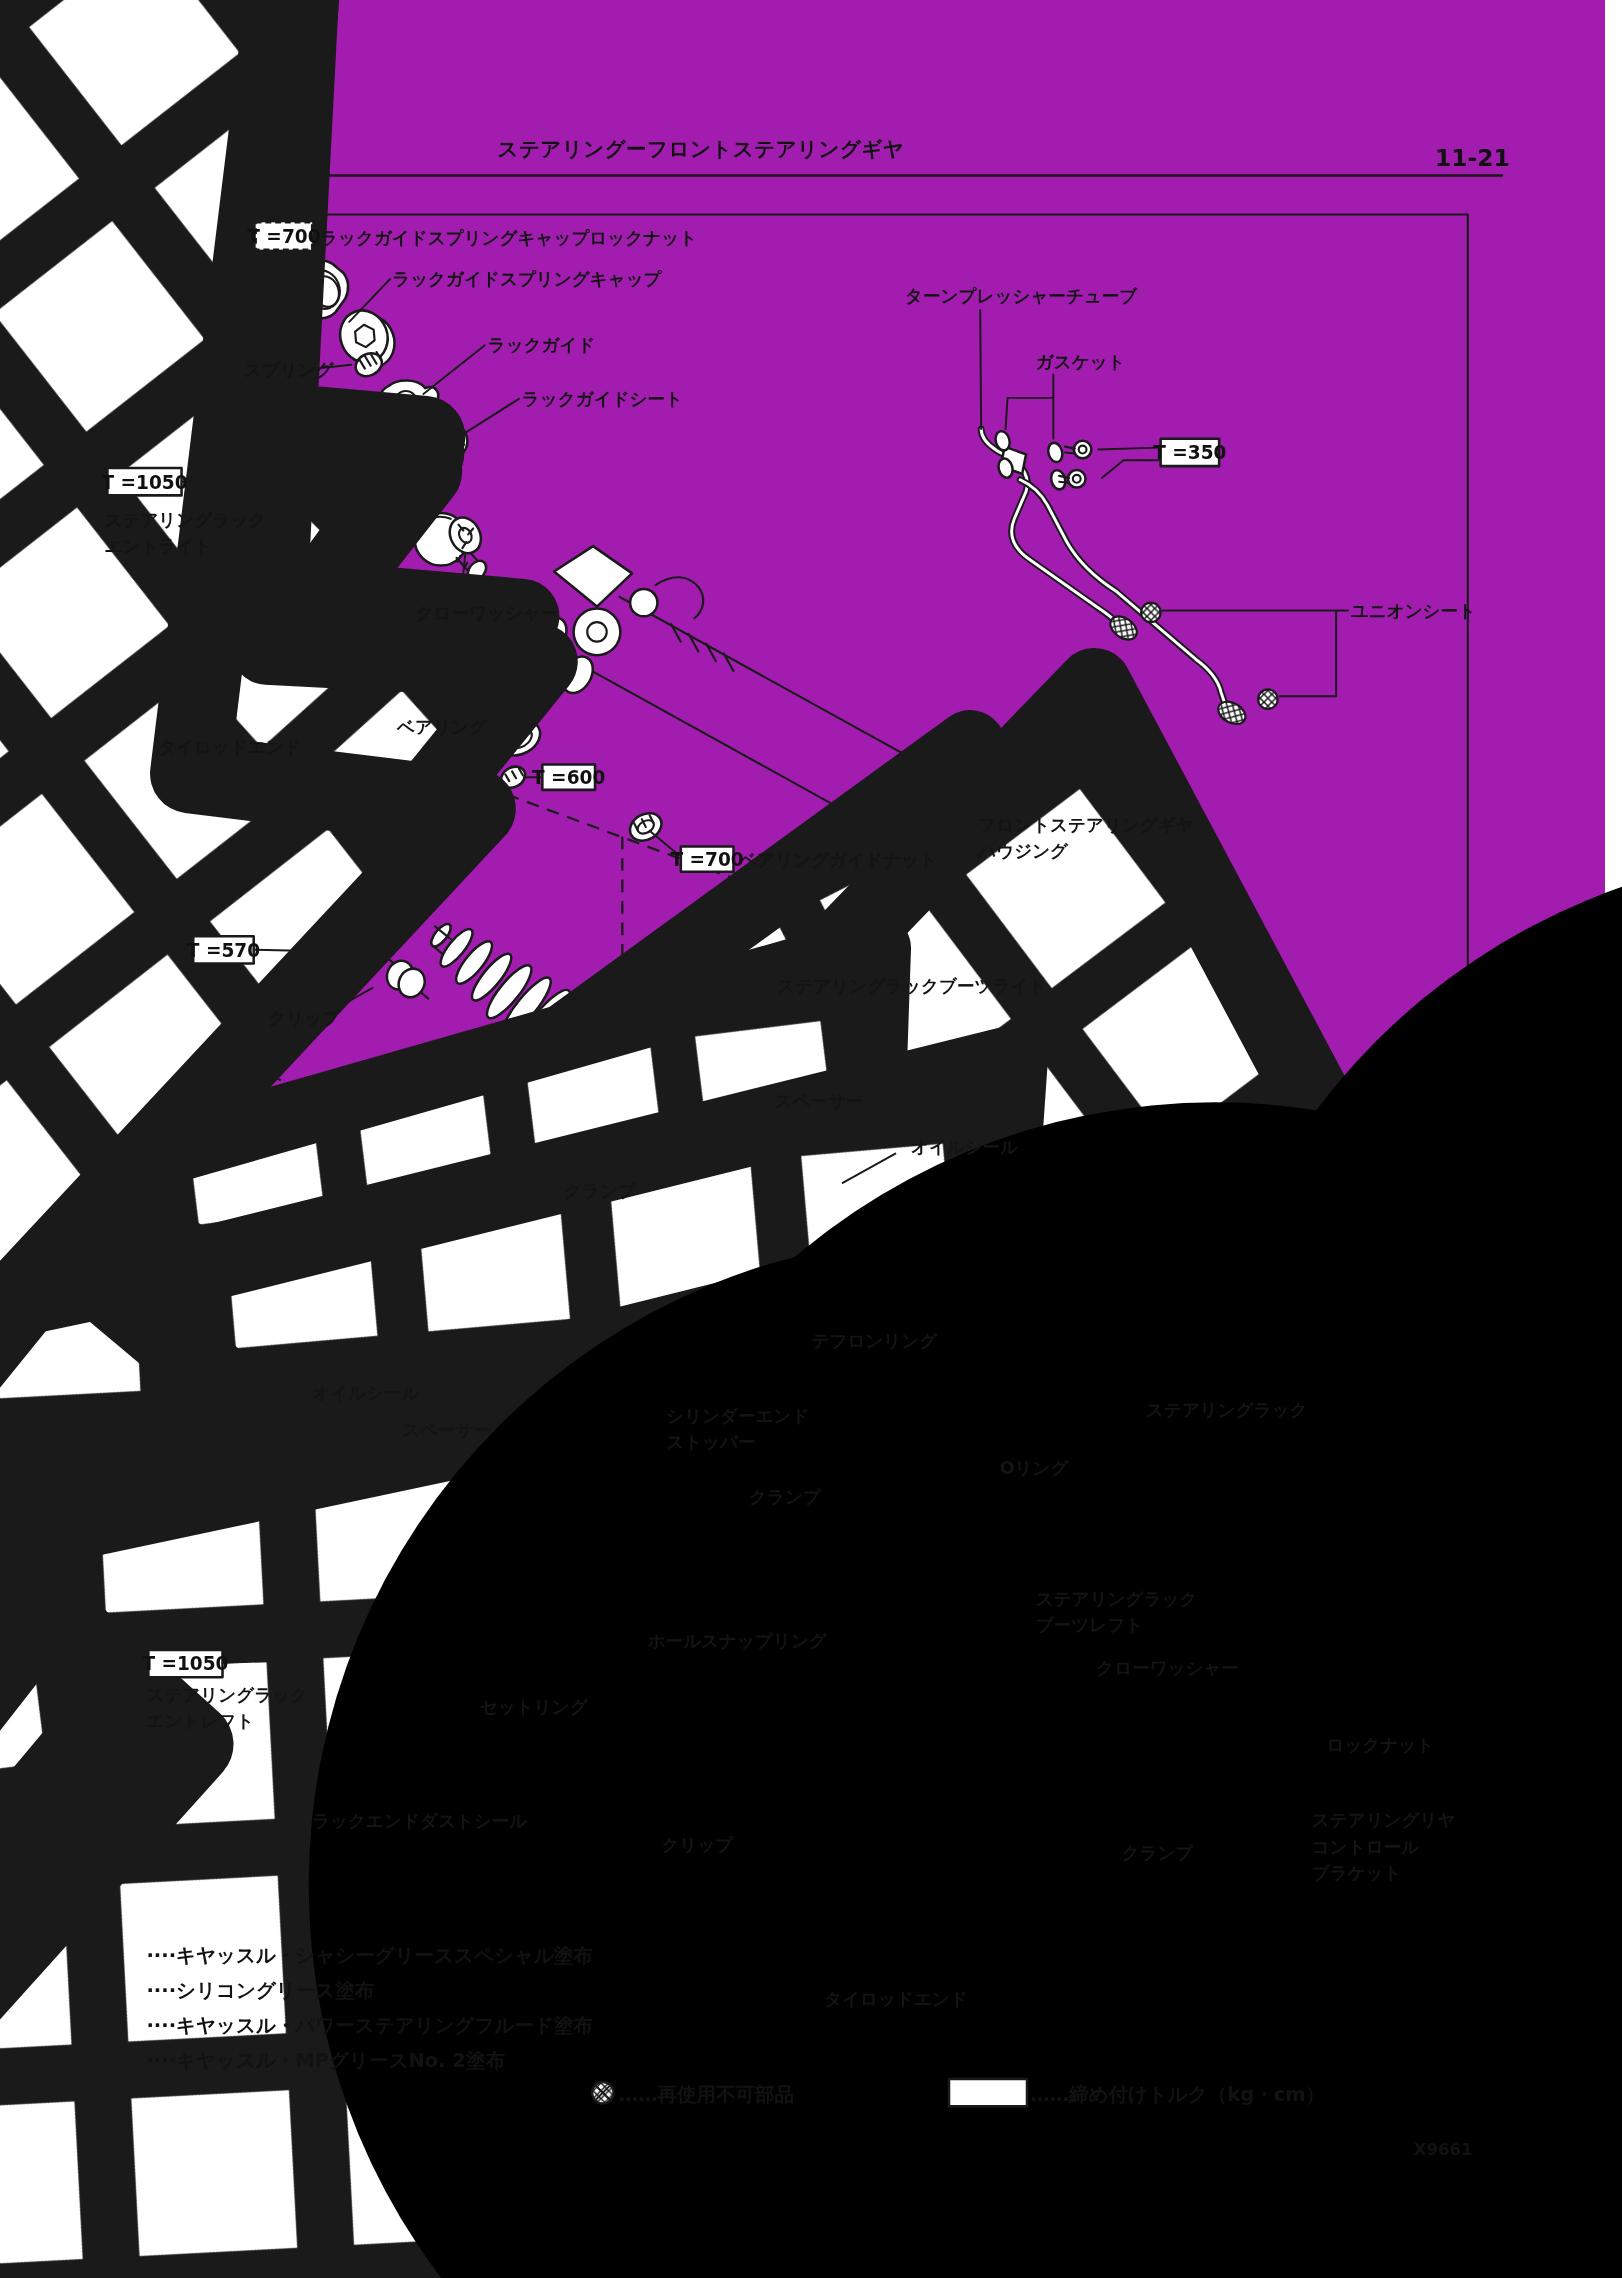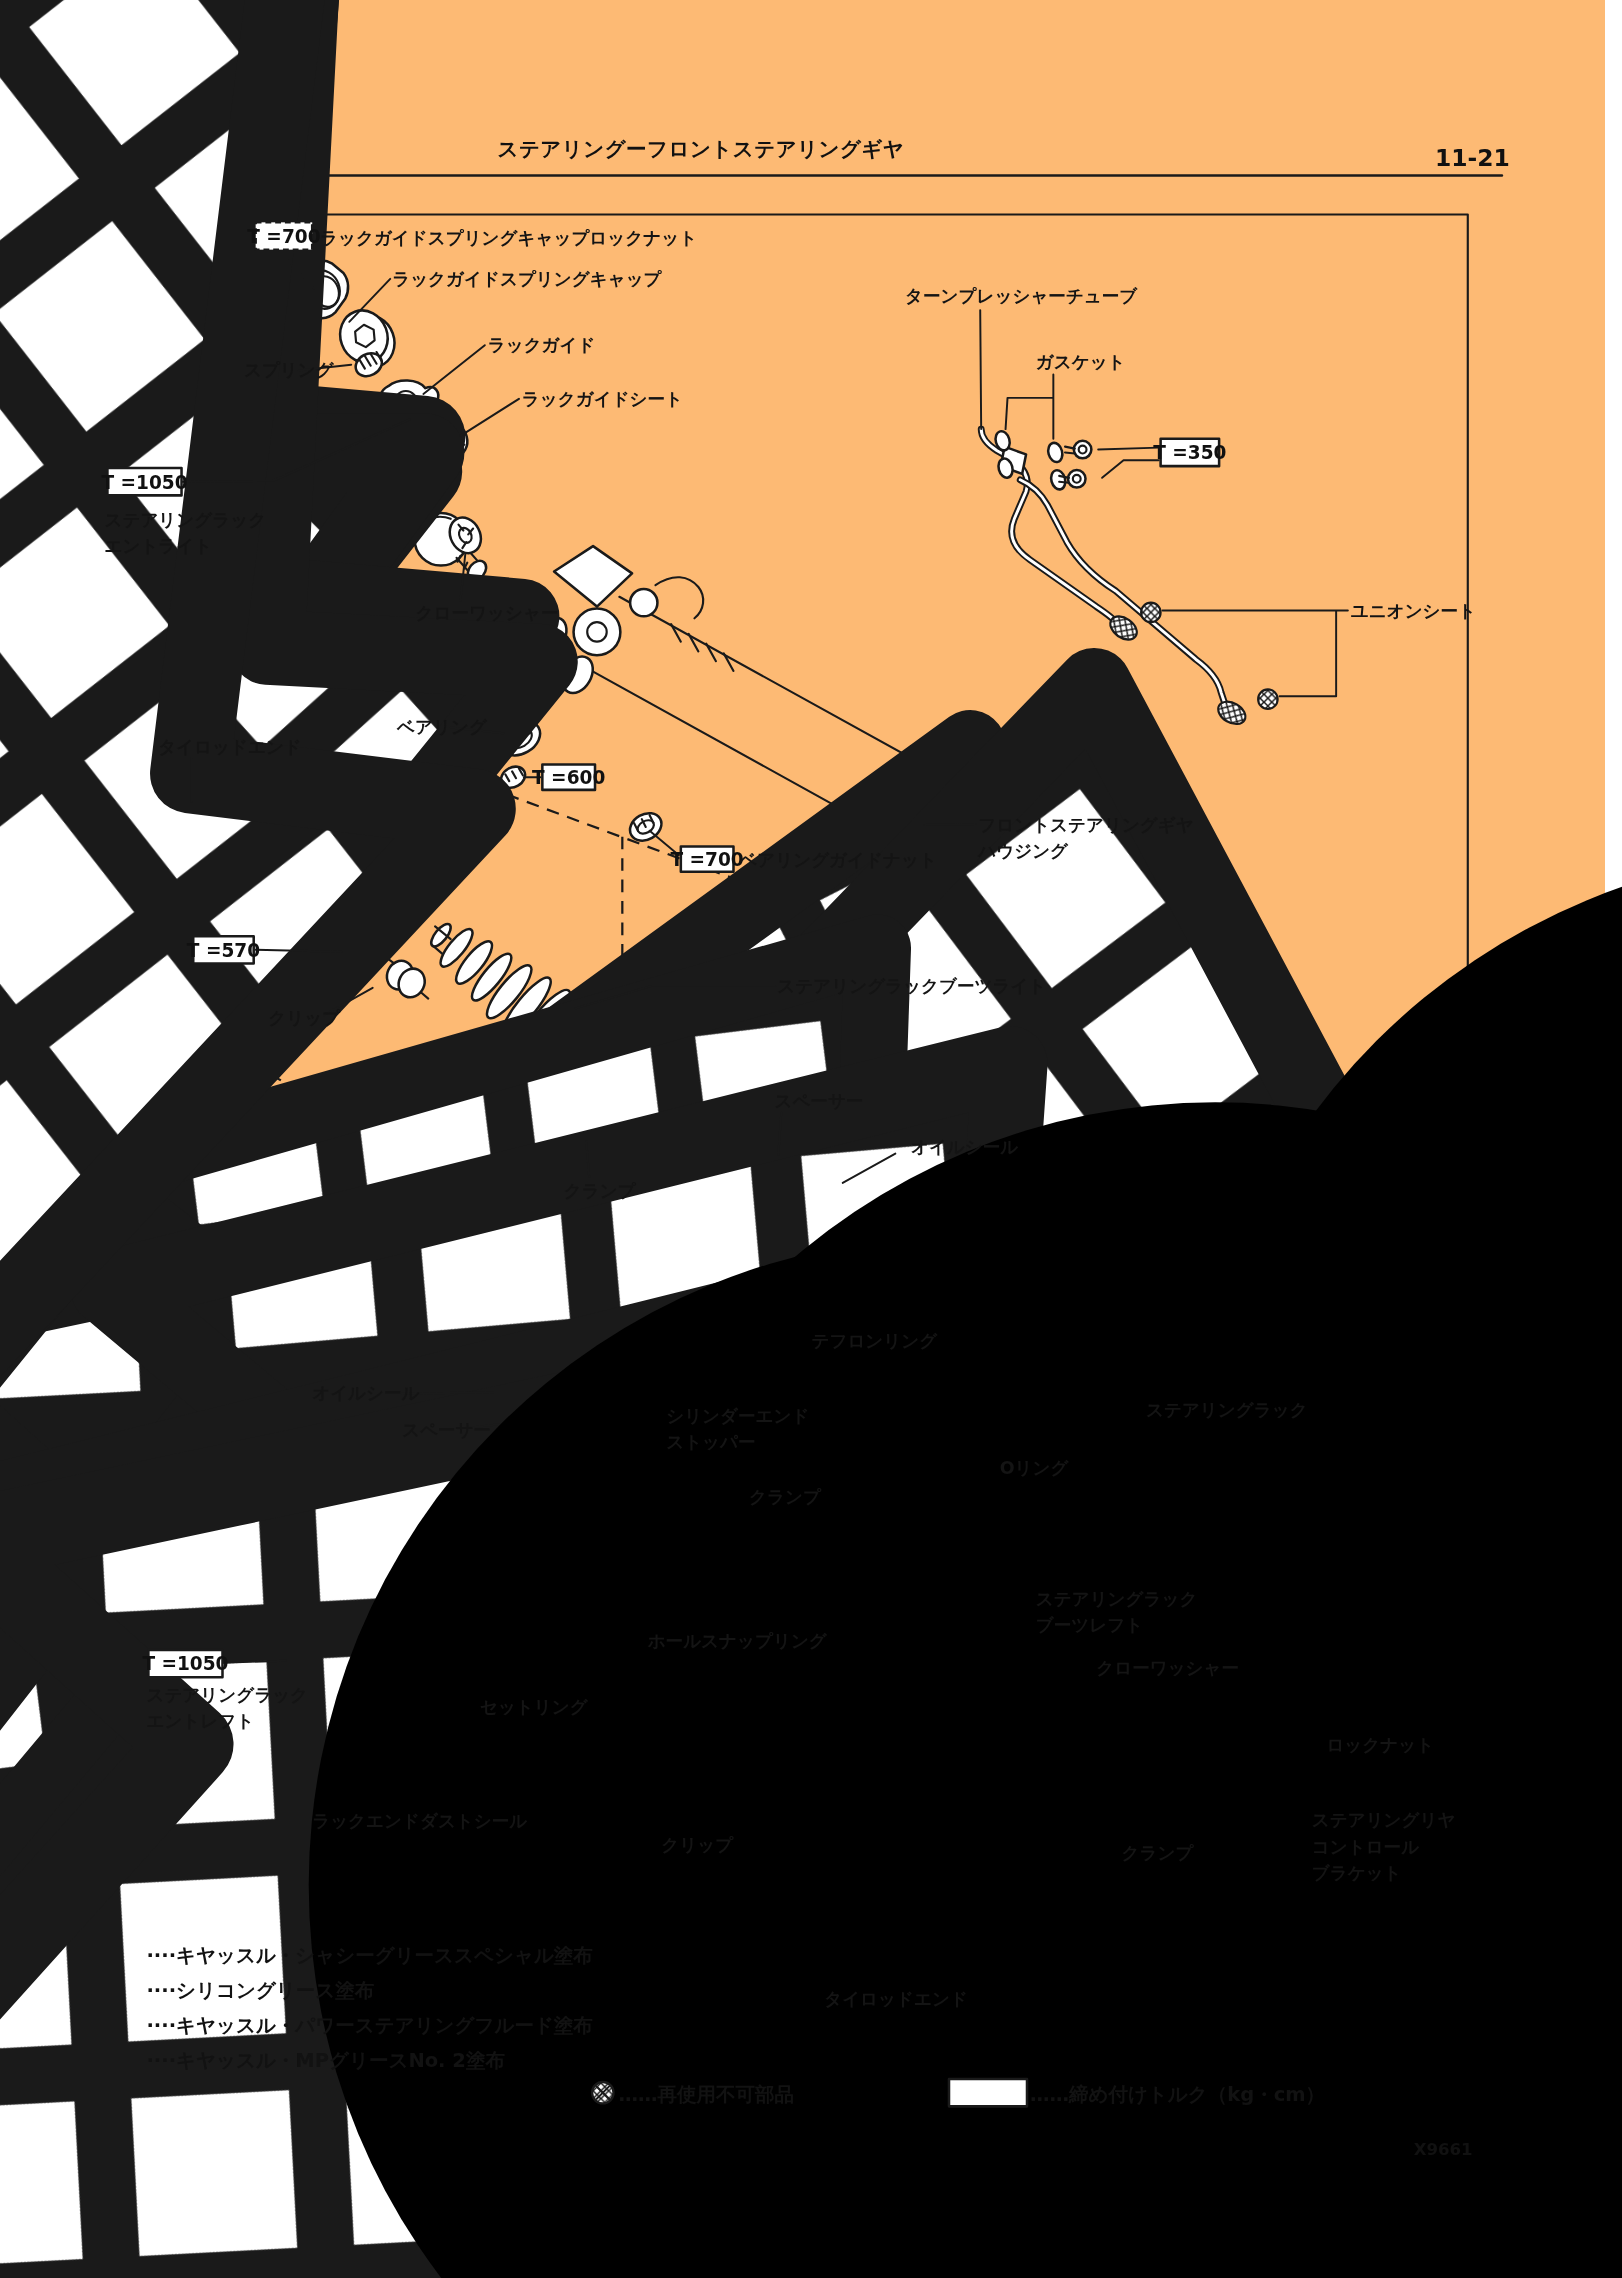--- a/index.html
+++ b/index.html
@@ -1,16 +1,16 @@
 <!DOCTYPE html>
 <html><head>
 <meta charset="utf-8">
 <style>
   html,body{margin:0;padding:0;background:#ffffff;}
-  .page{width:1605px;height:2278px;position:relative;background:#fdba74;}
+  .page{width:1605px;height:2278px;position:relative;background:#a21caf;}
   svg{display:block;}
   svg *{vector-effect:none;}
   .ln{stroke:#1a1a1a;stroke-width:2.6;fill:none;stroke-linecap:round;stroke-linejoin:round;}
   .ld{stroke:#1a1a1a;stroke-width:2;fill:none;stroke-linecap:round;stroke-linejoin:round;}
   .dash{stroke:#1a1a1a;stroke-width:2.3;fill:none;stroke-dasharray:13 9;stroke-linejoin:round;}
   .part{stroke:#1a1a1a;stroke-width:2.6;fill:#fff;stroke-linejoin:round;}
   .pn{stroke:#1a1a1a;stroke-width:2.2;fill:none;stroke-linejoin:round;stroke-linecap:round;}
   .tube{stroke:#1a1a1a;stroke-width:7;fill:none;stroke-linecap:round;}
   .tubei{stroke:#fff;stroke-width:3;fill:none;stroke-linecap:round;}
   .lbl{font:700 18px "DejaVu Sans","Liberation Sans",sans-serif;fill:#141414;}

